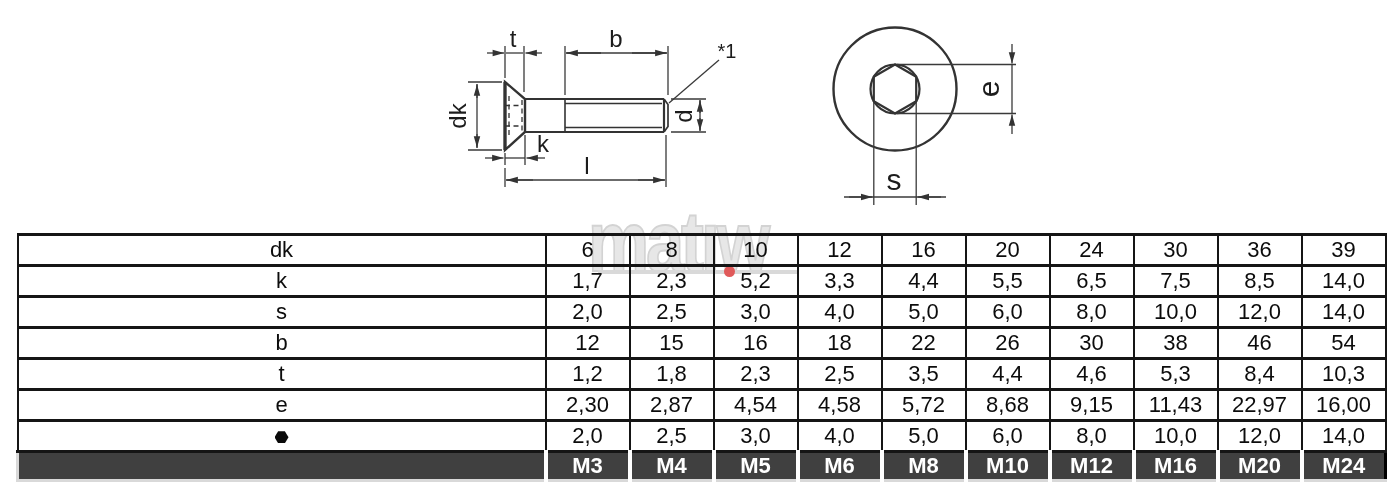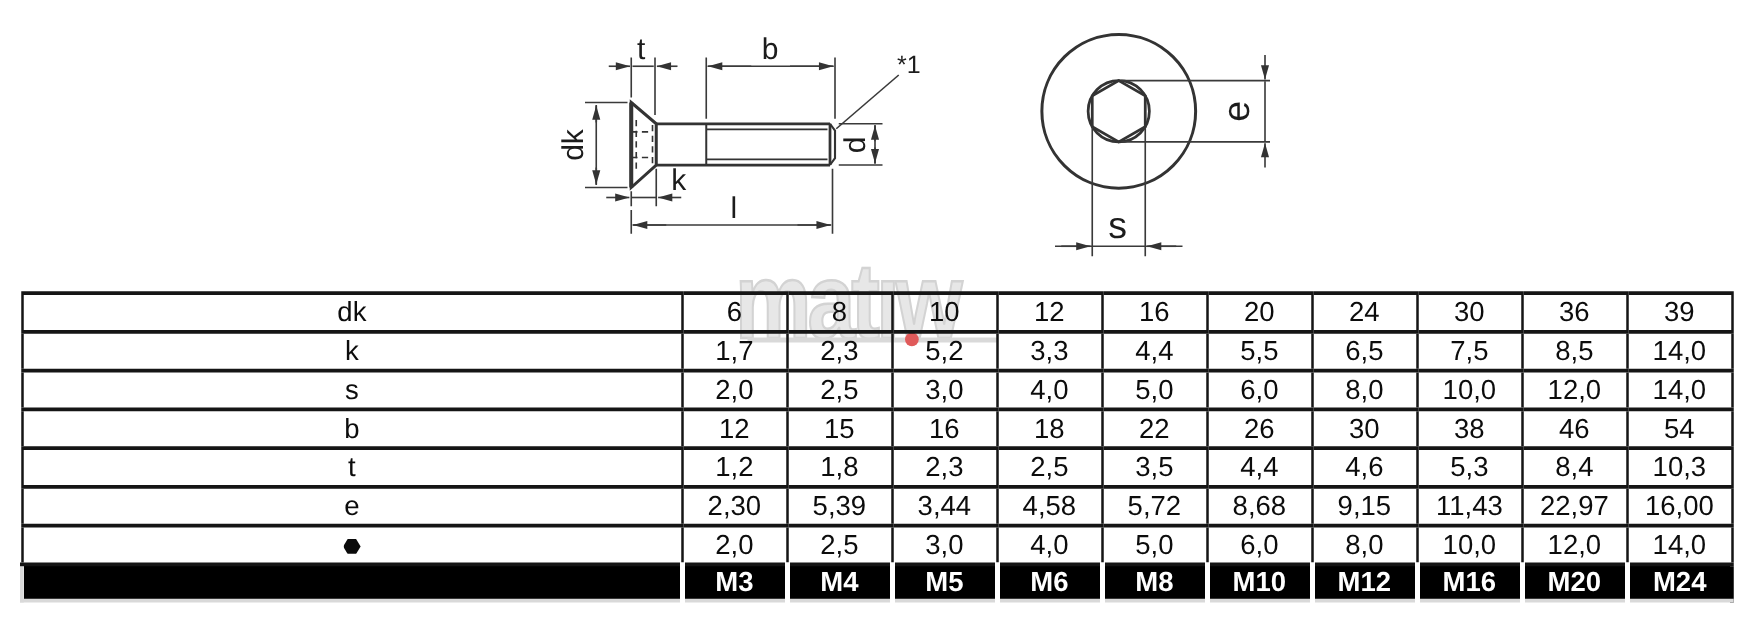--- a/index.html
+++ b/index.html
@@ -32,21 +32,21 @@
     position:absolute;left:16px;top:233px;width:1371px;z-index:1;
     border-collapse:collapse;table-layout:fixed;
     text-align:center;font-size:22px;color:#0c0c0c;
   }
   .dims td{
     border:2.5px solid #151515;border-top-width:3px;border-bottom-width:3px;
     height:28px;padding:0;background:transparent;overflow:hidden;
   }
   .dims td.label-cell{width:526px;}
   .dims tr.thread-row td{
-    background:#000000;color:#ffffff;font-weight:bold;height:26px;
+    background:#404040;color:#ffffff;font-weight:bold;height:26px;
     border-left:4px solid #ffffff;border-right:4px solid #ffffff;
     border-top:2px solid #ededed;border-bottom:3.5px solid #d9d9d9;
   }
   .dims tr.thread-row td:first-child{border-left:3px solid #d9d9d9;}
   .dims tr.thread-row td:last-child{border-right:3px solid #000000;}
   .hex-icon{
     display:inline-block;width:14px;height:12px;background:#0a0a0a;
     clip-path:polygon(0 50%,26% 0,74% 0,100% 50%,74% 100%,26% 100%);
     vertical-align:middle;
   }
@@ -214,22 +214,22 @@
           <td>3,5</td>
           <td>4,4</td>
           <td>4,6</td>
           <td>5,3</td>
           <td>8,4</td>
           <td>10,3</td>
         </tr>
         <tr>
           <td class="label-cell">e</td>
           <td>2,30</td>
-          <td>5,39</td>
-          <td>3,44</td>
+          <td>2,87</td>
+          <td>4,54</td>
           <td>4,58</td>
           <td>5,72</td>
           <td>8,68</td>
           <td>9,15</td>
           <td>11,43</td>
           <td>22,97</td>
           <td>16,00</td>
         </tr>
         <tr>
           <td class="label-cell"><span class="hex-icon"></span></td>

